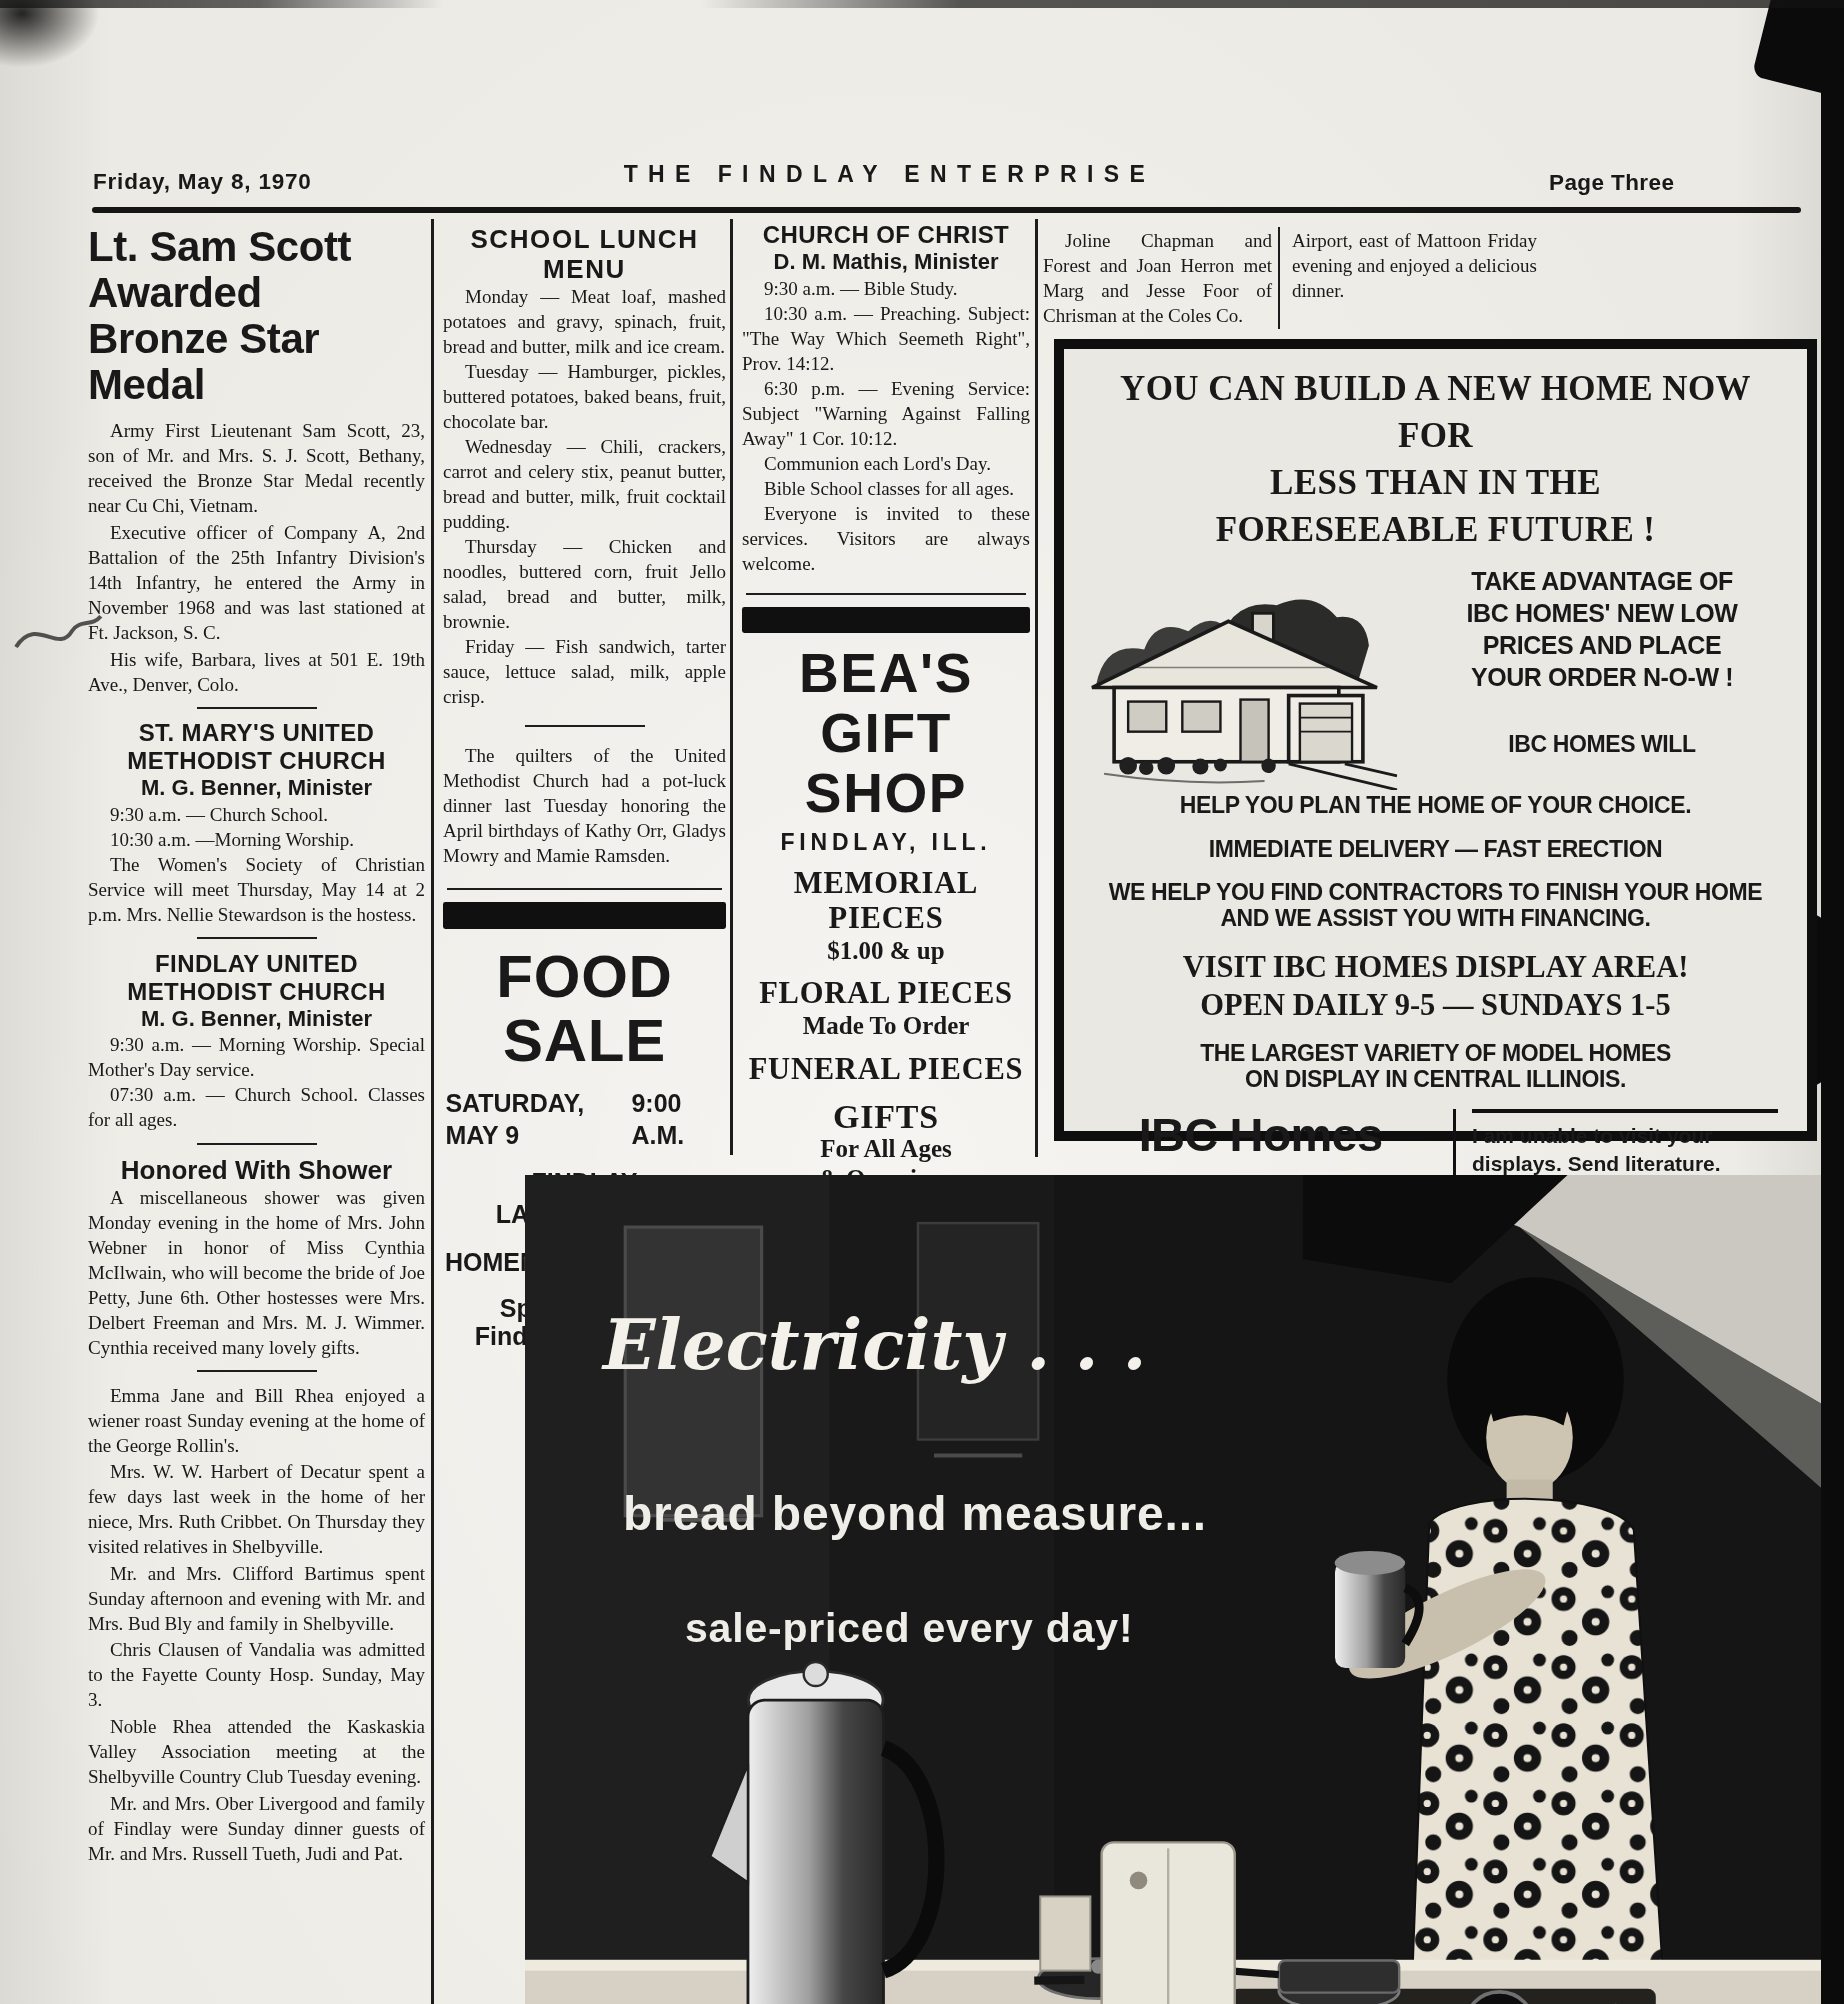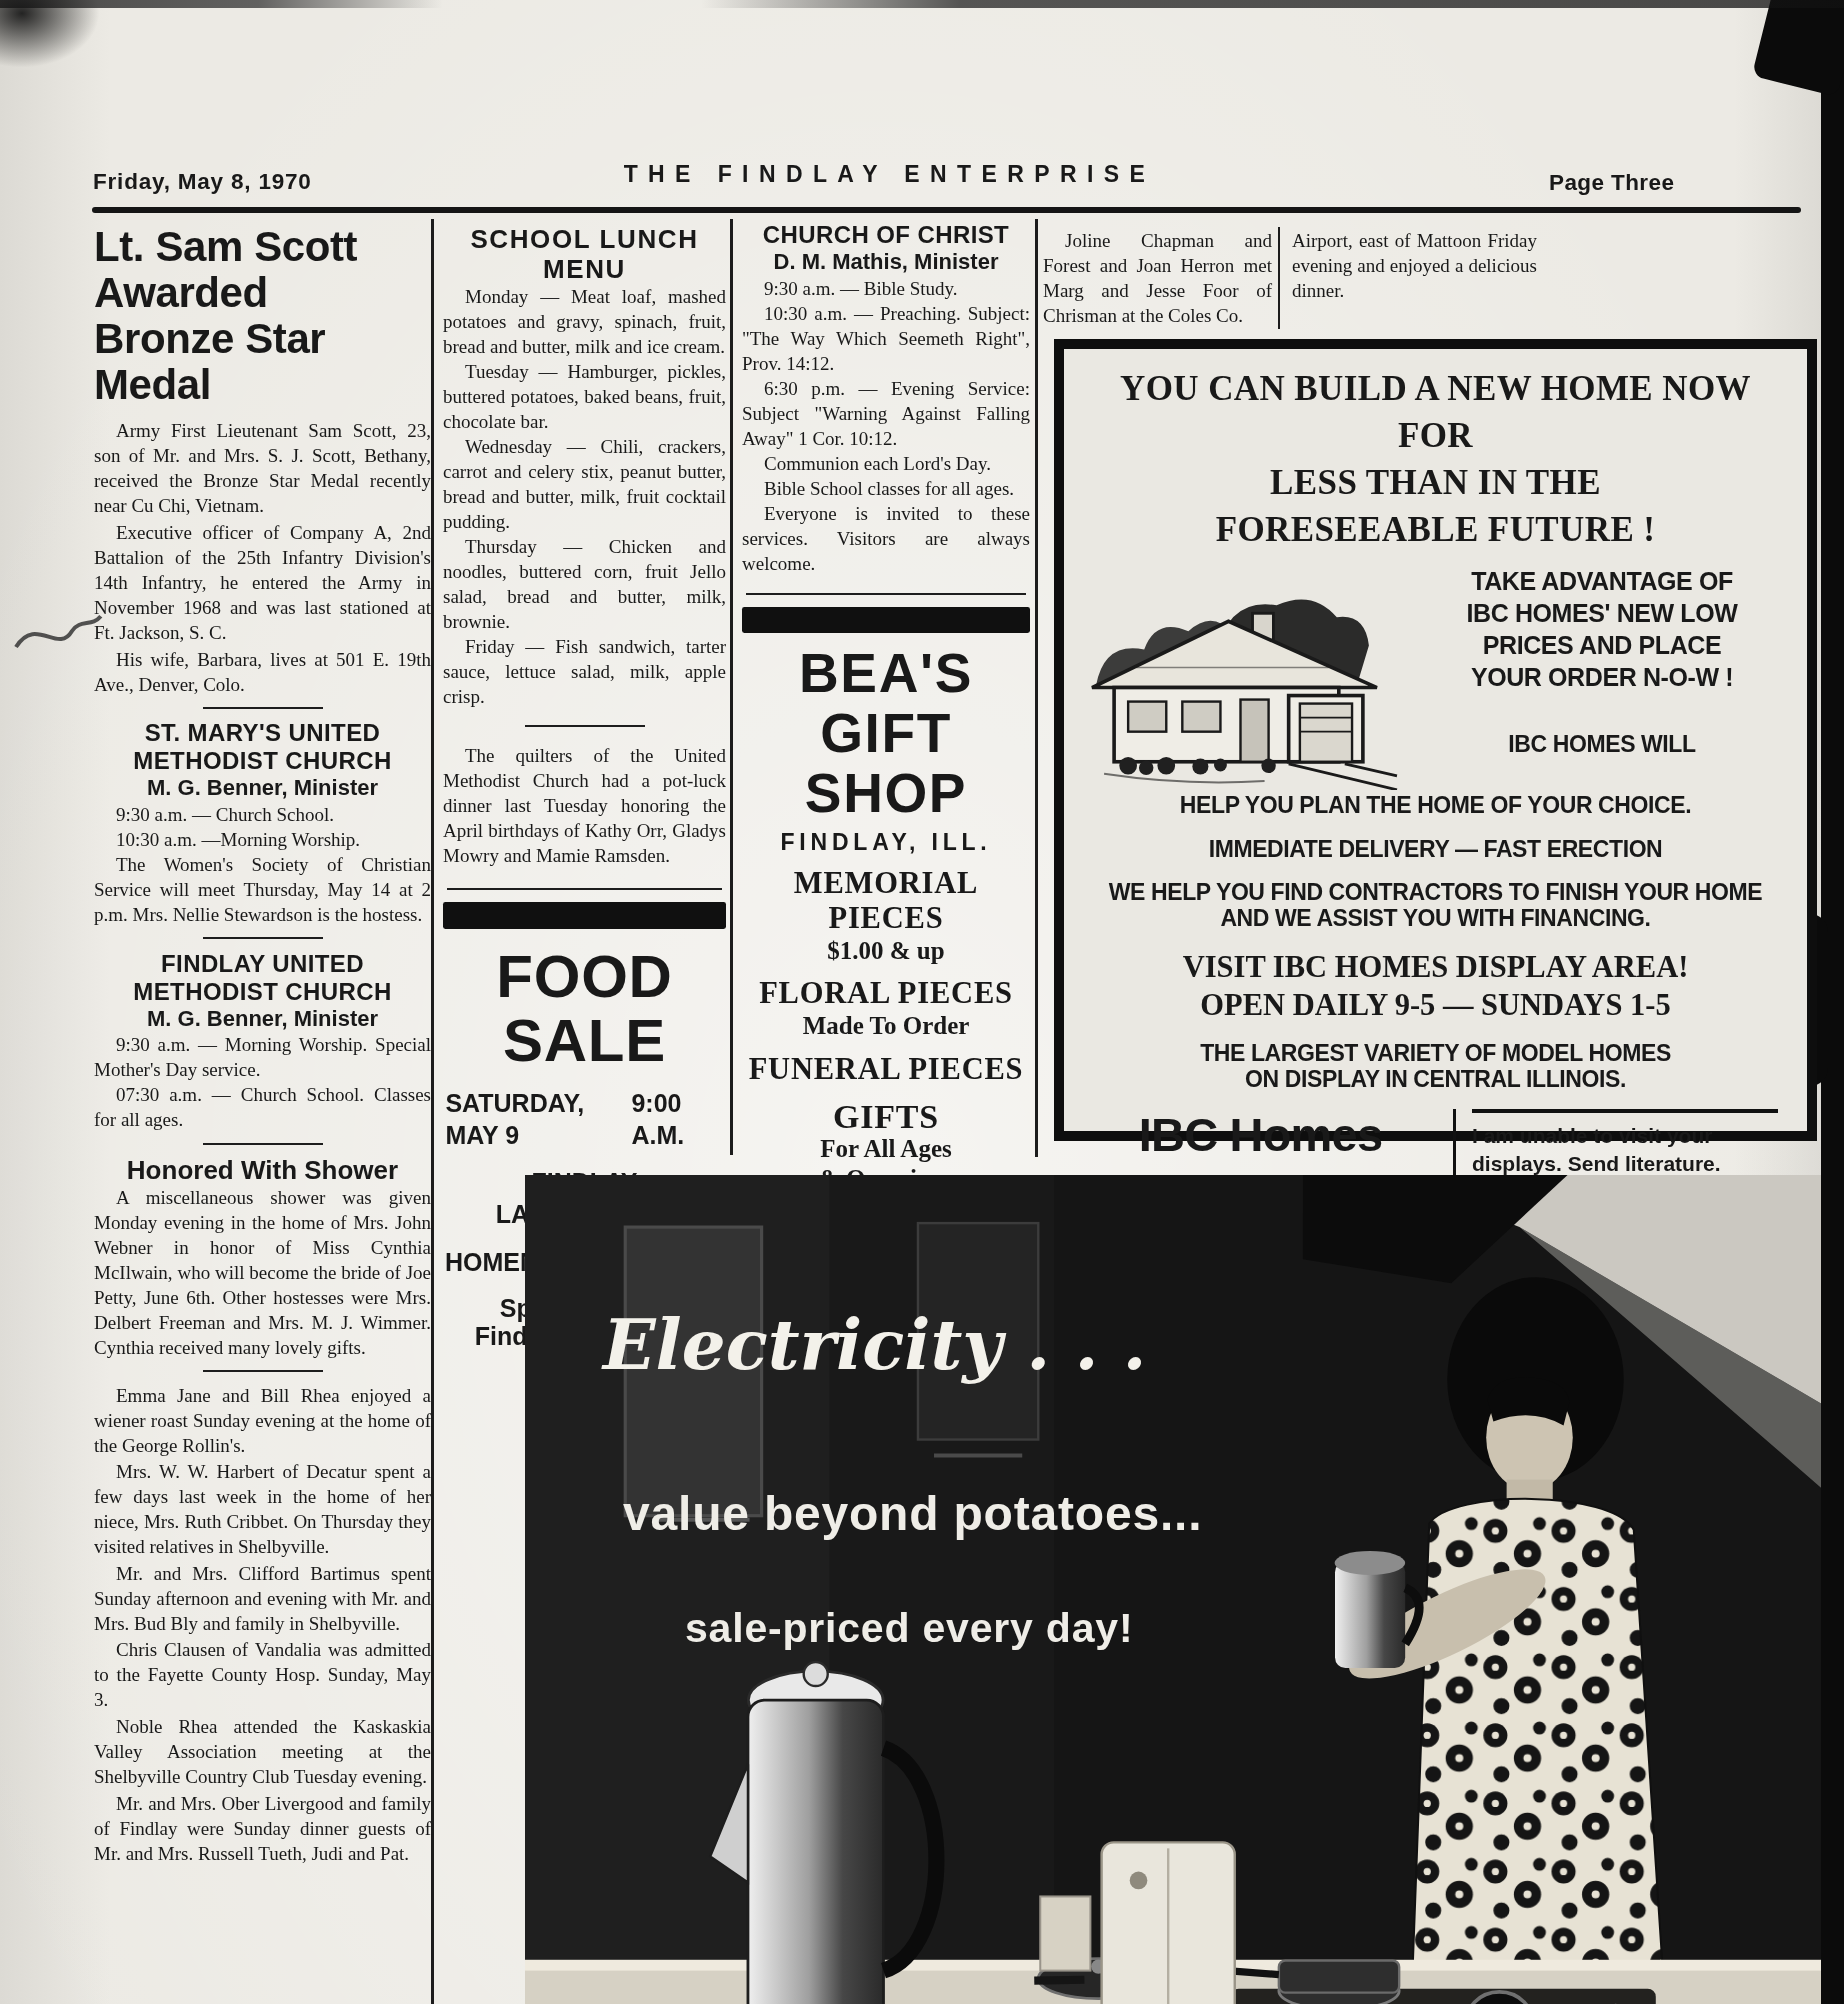--- a/index.html
+++ b/index.html
@@ -80,21 +80,21 @@
   <div class="abs hdr-date" style="left:93px;top:170px;">Friday, May 8, 1970</div>
   <div class="abs hdr-mast" style="left:593px;top:162px;width:593px;">THE FINDLAY ENTERPRISE</div>
   <div class="abs hdr-page" style="left:1549px;top:171px;">Page Three</div>
   <div class="abs rule-main" style="left:92px;top:207px;width:1709px;height:6.4px;"></div>
 
   <div class="abs vrule" style="left:431px;top:219px;width:2.8px;height:2546px;"></div>
   <div class="abs vrule" style="left:730px;top:219px;width:2.8px;height:936px;"></div>
   <div class="abs vrule" style="left:1035px;top:219px;width:2.8px;height:938px;"></div>
   <div class="abs vrule" style="left:1278px;top:227px;width:2.4px;height:102px;"></div>
 
-  <div class="abs" style="left:94px;top:224px;width:337px;">
+  <div class="abs" style="left:88px;top:224px;width:337px;">
     <div class="headline">
       <div>Lt. Sam Scott Awarded</div>
       <div>Bronze Star Medal</div>
     </div>
     <p class="bp sp">Army First Lieutenant Sam Scott, 23, son of Mr. and Mrs. S. J. Scott, Bethany, received the Bronze Star Medal recently near Cu Chi, Vietnam.</p>
     <p class="bp sp">Executive officer of Company A, 2nd Battalion of the 25th Infantry Division's 14th Infantry, he entered the Army in November 1968 and was last stationed at Ft. Jackson, S. C.</p>
     <p class="bp">His wife, Barbara, lives at 501 E. 19th Ave., Denver, Colo.</p>
     <div class="divider"></div>
     <div class="church-head">
       <div>ST. MARY'S UNITED</div>
@@ -322,18 +322,18 @@
         <path d="M560,2225 C400,2290 330,2400 280,2478" stroke="#0b0b0b" stroke-width="16" fill="none"></path>
       </g>
       <g>
         <rect x="1438" y="1665" width="332" height="560" rx="30" fill="#e9e6dc" stroke="#9a9588" stroke-width="6"></rect>
         <line x1="1604" y1="1680" x2="1604" y2="2210" stroke="#b4afa2" stroke-width="6"></line>
         <circle cx="1530" cy="1760" r="22" fill="#8f8a7d"></circle>
       </g>
       <rect x="1285" y="1800" width="125" height="185" fill="#d7d2c4" stroke="#99948a" stroke-width="5"></rect>
     </svg>
     <div class="abs ph1" style="left:78px;top:134px;">Electricity . . .</div>
-    <div class="abs ph2" style="left:98px;top:313px;">value beyond potatoes...</div>
+    <div class="abs ph2" style="left:98px;top:313px;">bread beyond measure...</div>
     <div class="abs ph3" style="left:160px;top:431px;">sale-priced every day!</div>
   </div>
 
 </div>
 
 
 </body></html>

